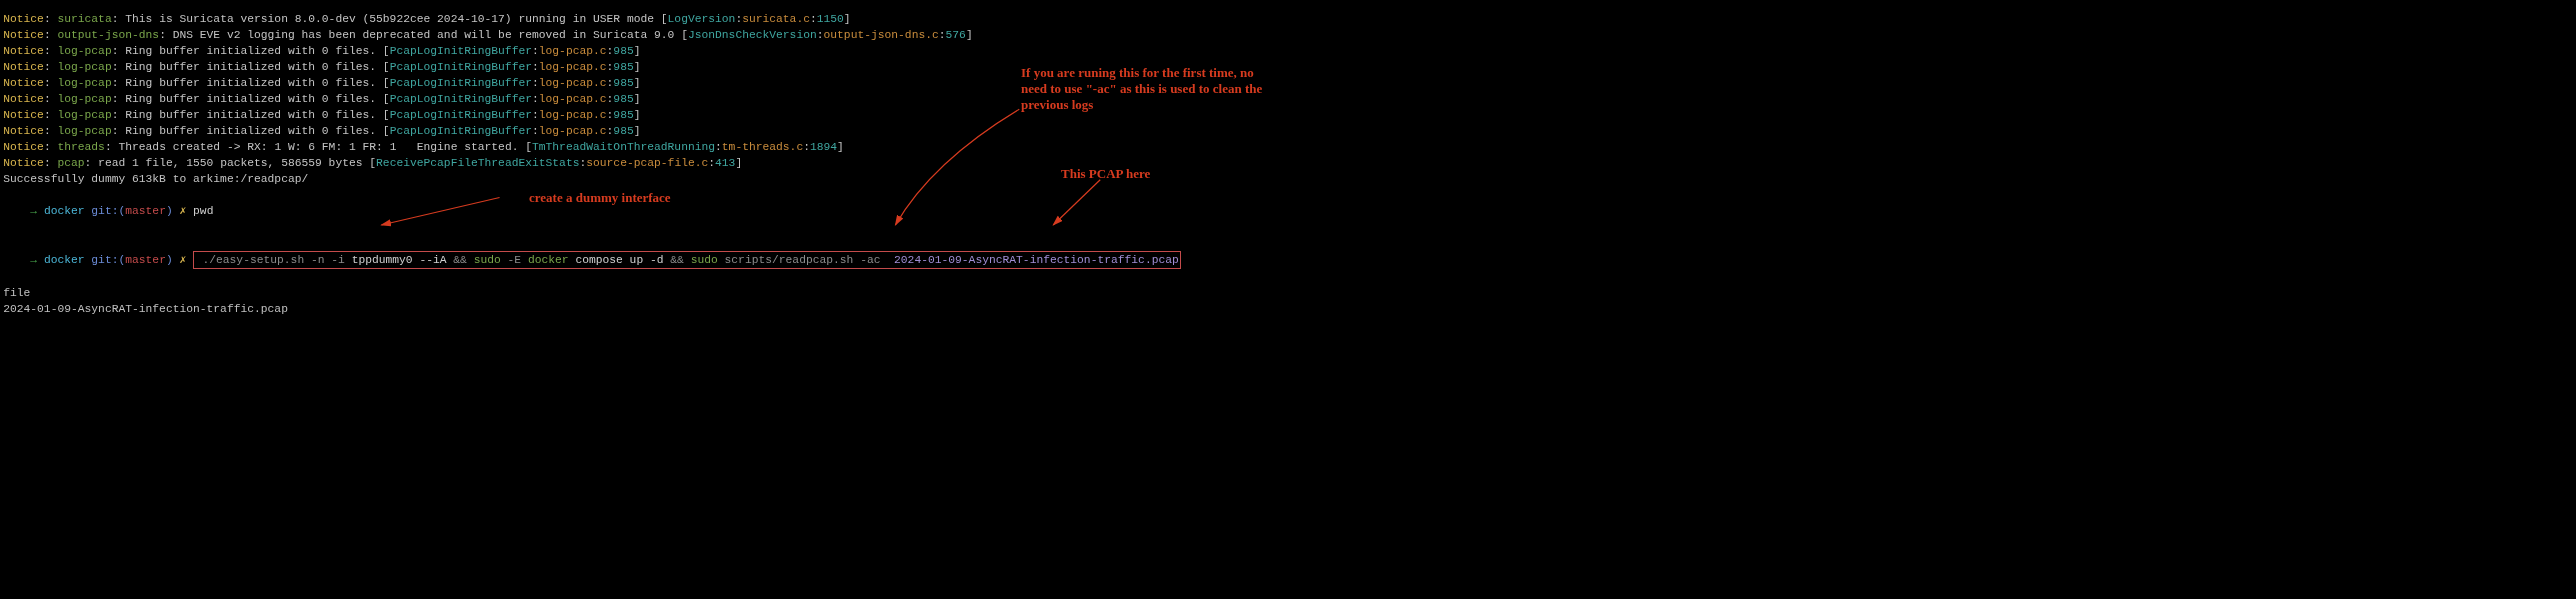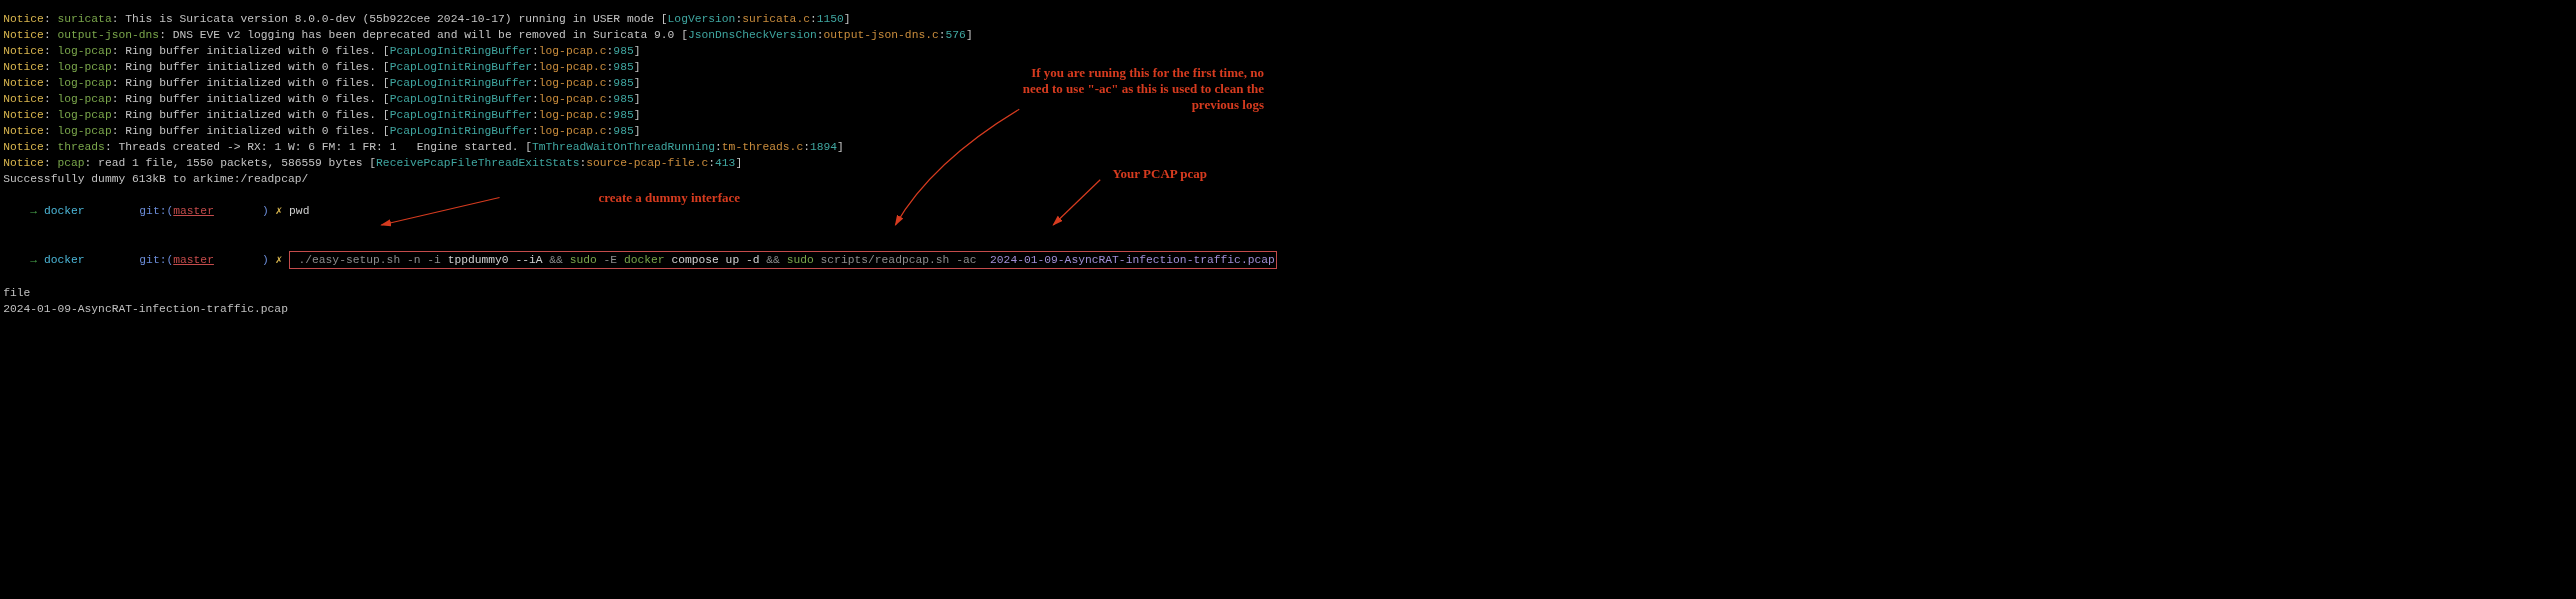--- a/index.html
+++ b/index.html
@@ -26,22 +26,22 @@
     padding: 0 3.2px;
   }
   .yellow   { color: #d9b64e; }
   .green    { color: #7aa64b; }
   .white    { color: #c4c4c4; }
   .cyan     { color: #3fa6a0; }
   .orange   { color: #c98c3c; }
 
   .prompt-arrow { color: #4caf50; }
   .prompt-dir   { color: #4bb5d6; }
-  .prompt-git   { color: #6a8bd6; margin-left: 48px; }
-  .prompt-branch{ color: #c44b4b; text-decoration: underline; }
+  .prompt-git   { color: #6a8bd6; }
+  .prompt-branch{ color: #c44b4b; }
   .prompt-x     { color: #d9b64e; }
   .cmd-white    { color: #d0d0d0; }
   .cmd-grey     { color: #8c8c8c; }
   .cmd-green    { color: #7aa64b; }
   .cmd-purple   { color: #a18fd6; }
 
   .cmd-box {
     display: inline-block;
     border: 0.8px solid #c44b4b;
     padding: 0 1.6px;
@@ -49,21 +49,21 @@
     box-sizing: border-box;
     font-family: Liberation Mono, monospace;
   }
 
   .annotation {
     position: absolute;
     color: #d63b1f;
     font-family: "Georgia", "Times New Roman", serif;
     font-size: 13px;
     font-weight: 600;
-    text-align: right;
+    text-align: left;
     line-height: 16px;
     white-space: normal;
   }
   .arrow-svg {
     position: absolute;
     overflow: visible;
     pointer-events: none;
   }
 </style>
 </head>
@@ -93,21 +93,21 @@
   </div>
 
   <div class="line">file</div>
   <div class="line">2024-01-09-AsyncRAT-infection-traffic.pcap</div>
 </div>
 
 <div class="annotation" style="left:529px; top:190px; width:211px;">create a dummy interface</div>
 
 <div class="annotation" style="left:1021px; top:65px; width:243px;">If you are runing this for the first time, no need to use "-ac" as this is used to clean the previous logs</div>
 
-<div class="annotation" style="left:1061px; top:166px; width:146px;">Your PCAP pcap</div>
+<div class="annotation" style="left:1061px; top:166px; width:146px;">This PCAP here</div>
 
 <svg class="arrow-svg" style="left:0; top:0;" width="2576" height="599" viewBox="0 0 3180 740">
   <defs>
     <marker id="ah" markerWidth="10" markerHeight="10" refX="8" refY="3" orient="auto">
       <path d="M0,0 L9,3 L0,6 Z" fill="#d63b1f"></path>
     </marker>
   </defs>
 
   <path d="M 616 244 L 470 278" stroke="#d63b1f" stroke-width="1.5" fill="none" marker-end="url(#ah)"></path>
 

